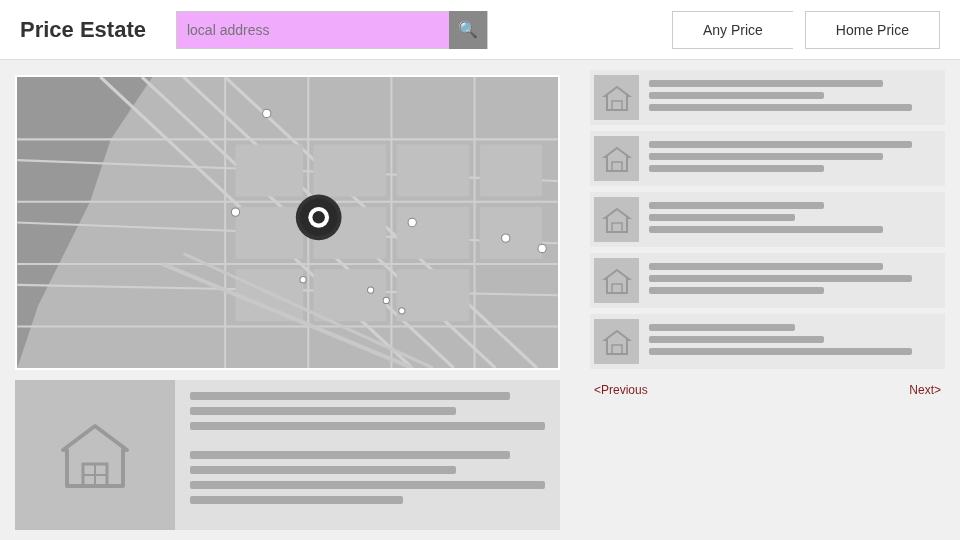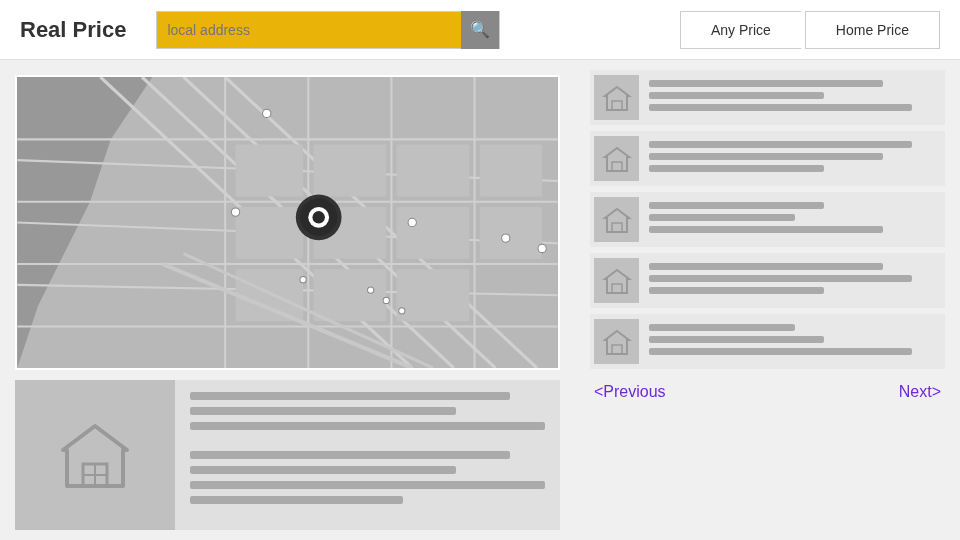--- a/index.html
+++ b/index.html
@@ -23,22 +23,22 @@
     .app-title {
       font-size: 22px;
       font-weight: bold;
       color: #333;
       margin-right: 30px;
     }
     .search-bar {
       display: flex;
       align-items: center;
       border: 1px solid #ccc;
-      background: #eab308;
-      width: 344px;
+      background: #f0abfc;
+      width: 312px;
       height: 38px;
       margin-right: auto;
     }
     .search-input {
       border: none;
       outline: none;
       padding: 0 10px;
       flex: 1;
       font-size: 14px;
       color: #555;
@@ -51,21 +51,21 @@
       height: 38px;
       display: flex;
       align-items: center;
       justify-content: center;
       cursor: pointer;
       color: #fff;
       font-size: 16px;
     }
     .filter-buttons {
       display: flex;
-      gap: 4px;
+      gap: 12px;
       margin-left: 20px;
     }
     .filter-btn {
       border: 1px solid #ccc;
       background: #fff;
       padding: 8px 30px;
       font-size: 14px;
       color: #333;
       cursor: pointer;
       height: 38px;
@@ -174,30 +174,30 @@
     
     .pagination {
       display: flex;
       justify-content: space-between;
       align-items: center;
       padding: 8px 4px;
     }
     .page-btn {
       background: none;
       border: none;
-      font-size: 16px;
-      color: #6d28d9;
+      font-size: 12px;
+      color: #7f1d1d;
       cursor: pointer;
     }
   </style>
 </head>
 <body>
 
 <div class="header">
-  <span class="app-title">Real Price</span>
+  <span class="app-title">Price Estate</span>
 
   <div class="search-bar">
     <input class="search-input" type="text" placeholder="local address" style="">
     <button class="search-icon-btn">
       <span>🔍</span>
     </button>
   </div>
 
   <div class="filter-buttons">
     <button class="filter-btn">Any Price</button>

